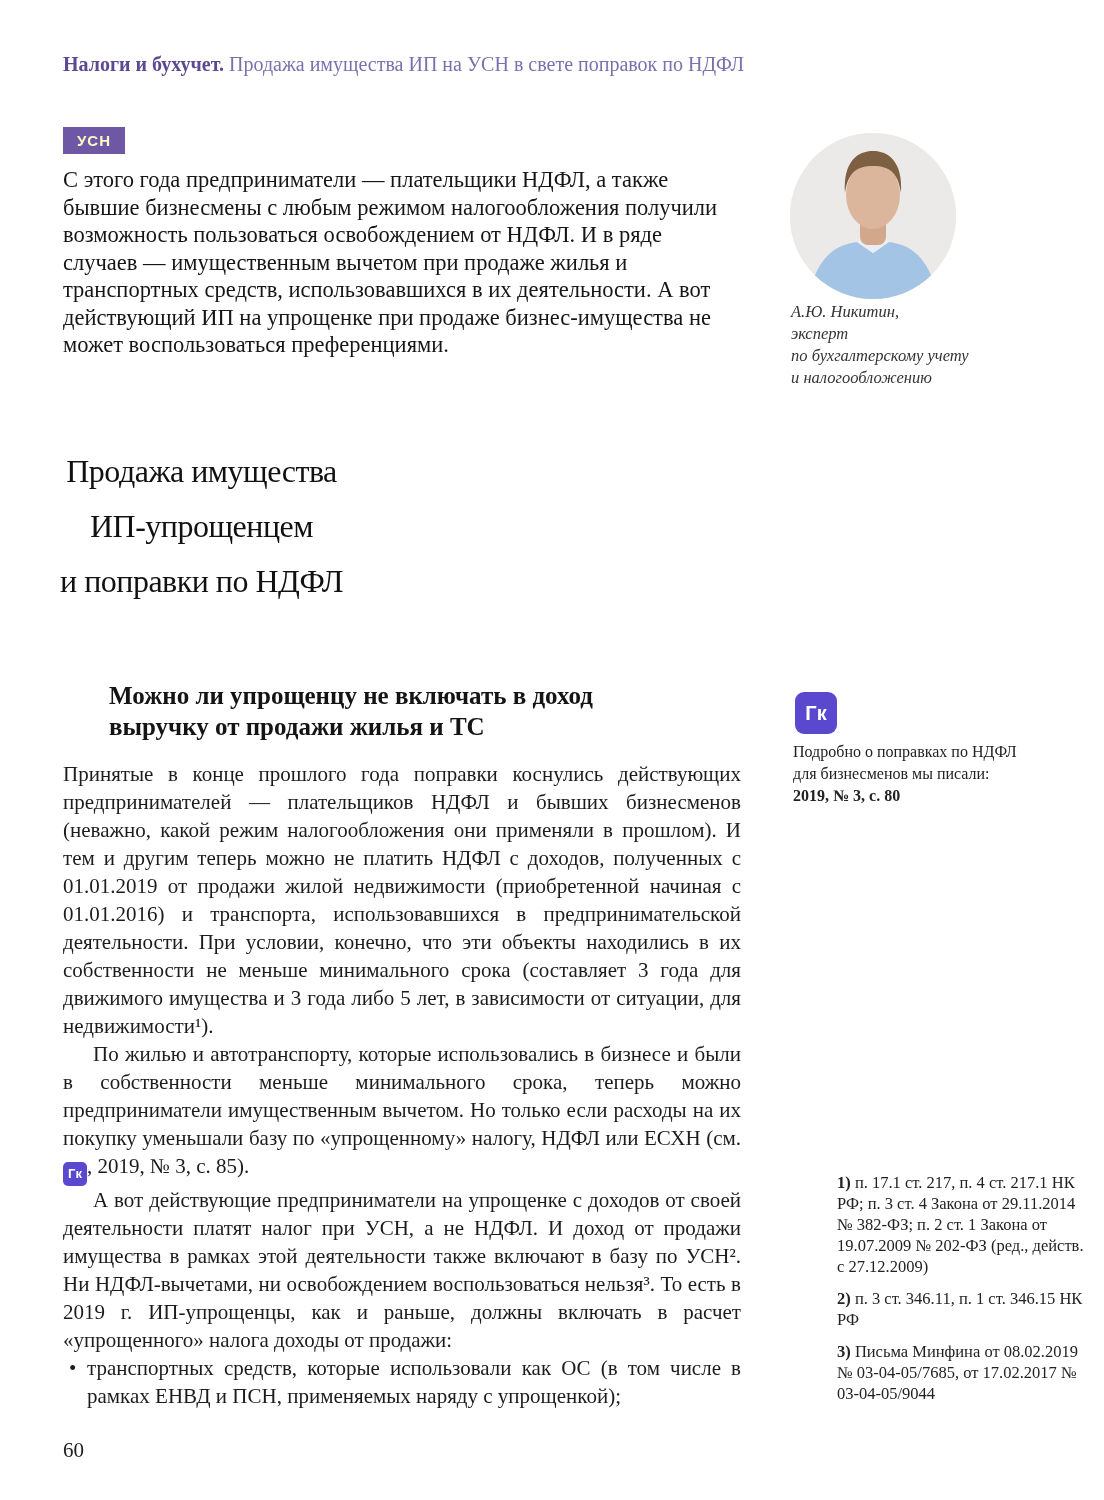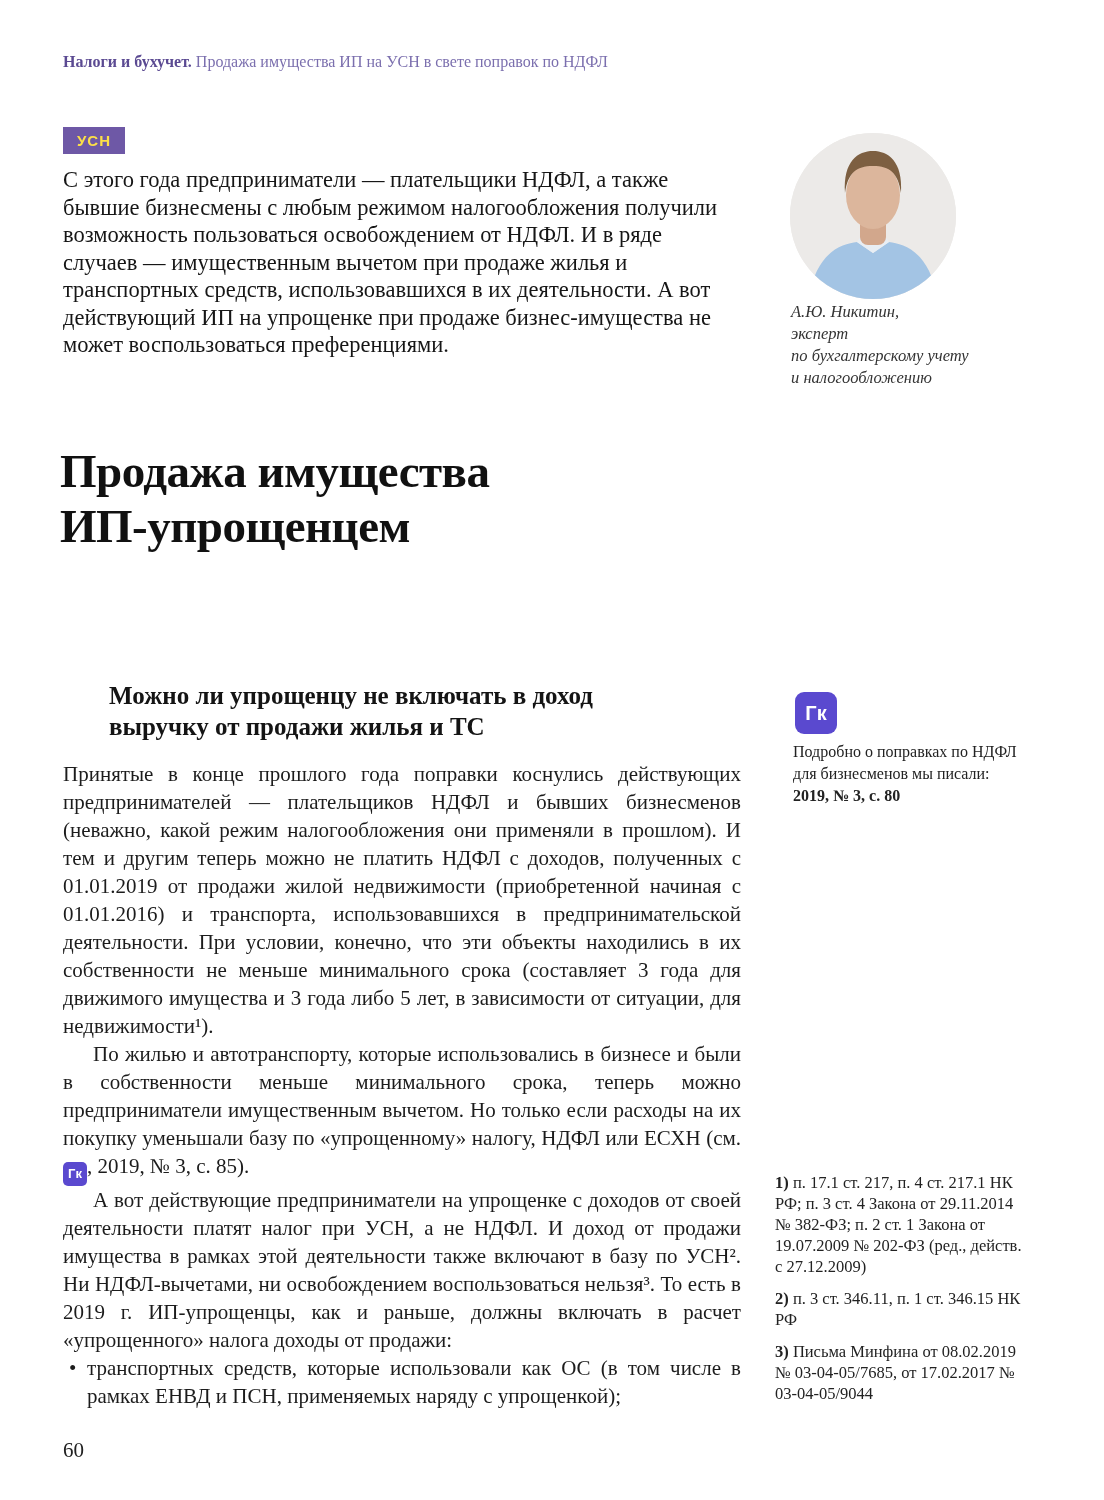--- a/index.html
+++ b/index.html
@@ -1,48 +1,48 @@
 <!DOCTYPE html>
 <html><head>
 <meta charset="utf-8">
 <style>
   html,body{margin:0;padding:0;background:#ffffff;}
   .page{
     position:relative;width:1104px;height:1500px;background:#ffffff;
     font-family:"Liberation Serif", serif;color:#1e1e1e;overflow:hidden;
   }
   
-  .runhead{position:absolute;left:63px;top:53px;font-size:16px;white-space:nowrap;}
+  .runhead{position:absolute;left:63px;top:53px;font-size:20px;white-space:nowrap;}
   .runhead .brand{font-weight:700;color:#5b4a92;}
   .runhead .article{color:#7b6fae;}
   
   .rubric{
     position:absolute;left:63px;top:127px;width:62px;height:27px;background:#6e58a6;
-    color:#fde047;font-family:"Liberation Sans",sans-serif;font-weight:700;font-size:15px;
+    color:#fef9c3;font-family:"Liberation Sans",sans-serif;font-weight:700;font-size:15px;
     letter-spacing:1px;display:flex;align-items:center;justify-content:center;
   }
   
   .lead{
     position:absolute;left:63px;top:166px;width:665px;font-size:22.5px;line-height:27.5px;
     font-weight:400;color:#161616;
   }
   
   .photo{
     position:absolute;left:790px;top:133px;width:166px;height:166px;border-radius:50%;
     overflow:hidden;background:#eceae8;
   }
   .caption{
     position:absolute;left:791px;top:301px;width:250px;font-style:italic;
     font-size:16.5px;line-height:22px;color:#333;
   }
   .caption span{display:block;}
   
   .headline{
-    position:absolute;left:60px;top:444px;font-size:47px;line-height:55px;
-    font-weight:700;color:#111;letter-spacing:-0.5px;
+    position:absolute;left:60px;top:444px;font-size:32px;line-height:55px;
+    font-weight:400;color:#111;letter-spacing:-0.5px;text-align:center;
   }
   .headline span{display:block;}
   
   .subhead{
     position:absolute;left:63px;top:680px;font-size:25px;line-height:31px;
     font-weight:700;color:#141414;
   }
   .subhead span{display:block;margin-left:46px;}
   
   .side-logo{
@@ -64,21 +64,21 @@
   .indent{text-indent:30px;}
   .inline-badge{
     display:inline-block;width:24px;height:24px;background:#5a49cf;border-radius:5px;
     color:#fff;font-family:"Liberation Sans",sans-serif;font-weight:700;font-size:13px;
     text-align:center;line-height:24px;vertical-align:-5px;text-indent:0;
   }
   .bullet{padding-left:24px;position:relative;}
   .bullet::before{content:"\2022";position:absolute;left:6px;}
   
   .footnotes{
-    position:absolute;left:775px;top:1172px;width:248px;font-size:16.5px;line-height:21px;color:#222;
+    position:absolute;left:837px;top:1172px;width:248px;font-size:16.5px;line-height:21px;color:#222;
   }
   .footnote{margin-bottom:11px;}
   .footnote b{font-weight:700;}
   
   .folio{position:absolute;left:63px;top:1438px;font-size:21px;color:#222;}
 </style>
 </head>
 <body>
 
 <div class="page">
@@ -106,20 +106,21 @@
   <div class="caption">
     <span>А.Ю. Никитин,</span>
     <span>эксперт</span>
     <span>по бухгалтерскому учету</span>
     <span>и налогообложению</span>
   </div>
 
   <h1 class="headline" style="margin:0;">
     <span>Продажа имущества</span>
     <span>ИП-упрощенцем</span>
+    <span>и поправки по НДФЛ</span>
   </h1>
 
   <h2 class="subhead" style="margin:0;">
     <span>Можно ли упрощенцу не включать в доход</span>
     <span>выручку от продажи жилья и ТС</span>
   </h2>
 
   <div class="side-logo">Гк</div>
 
   <div class="side-note">

